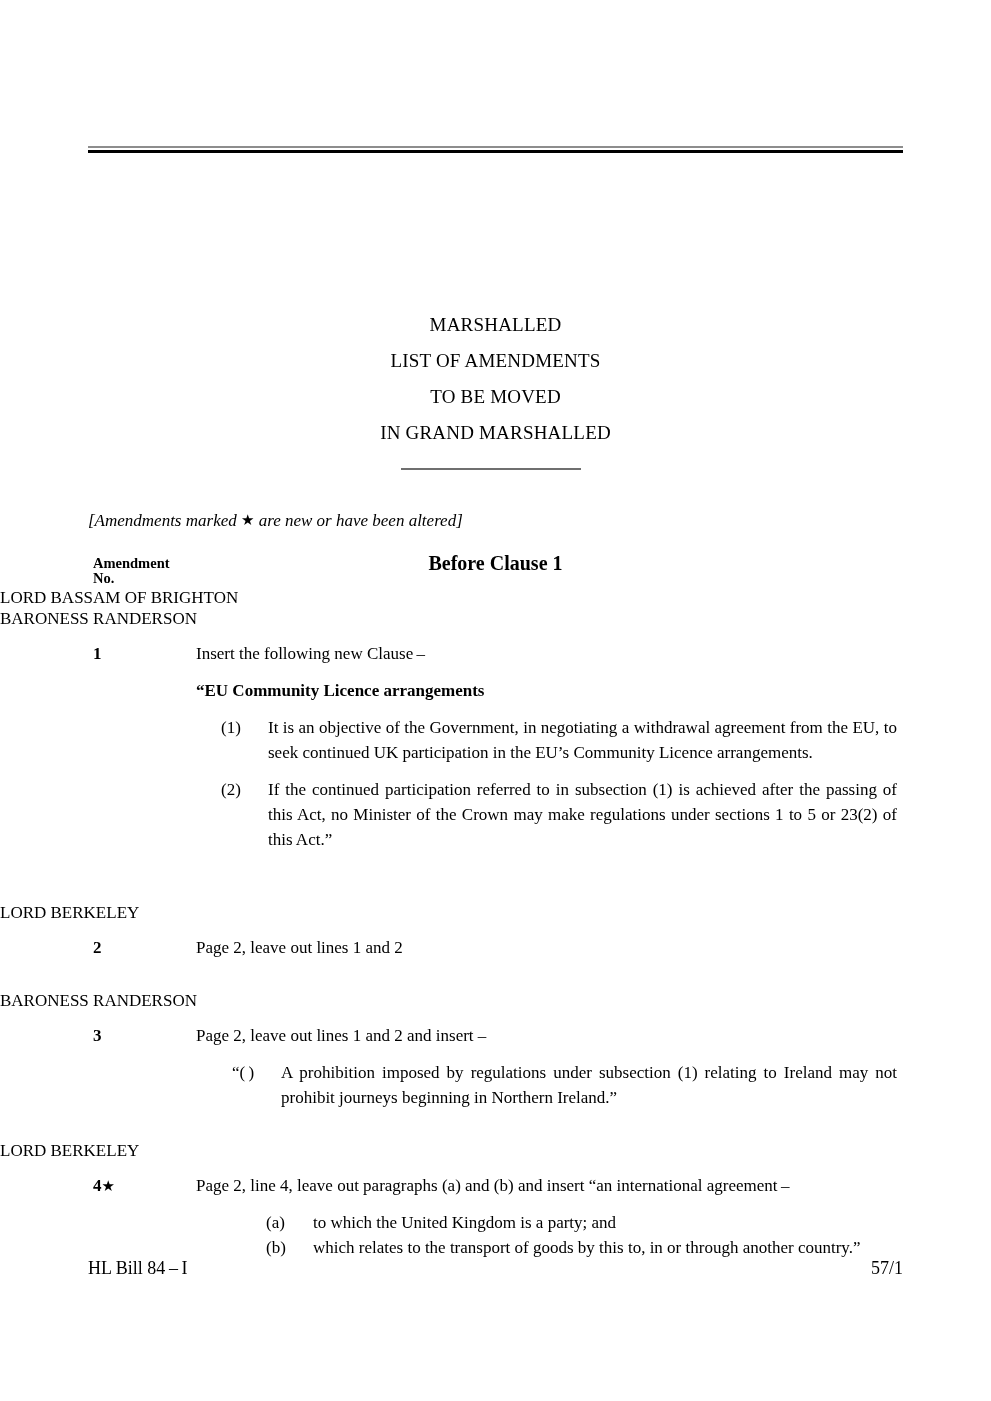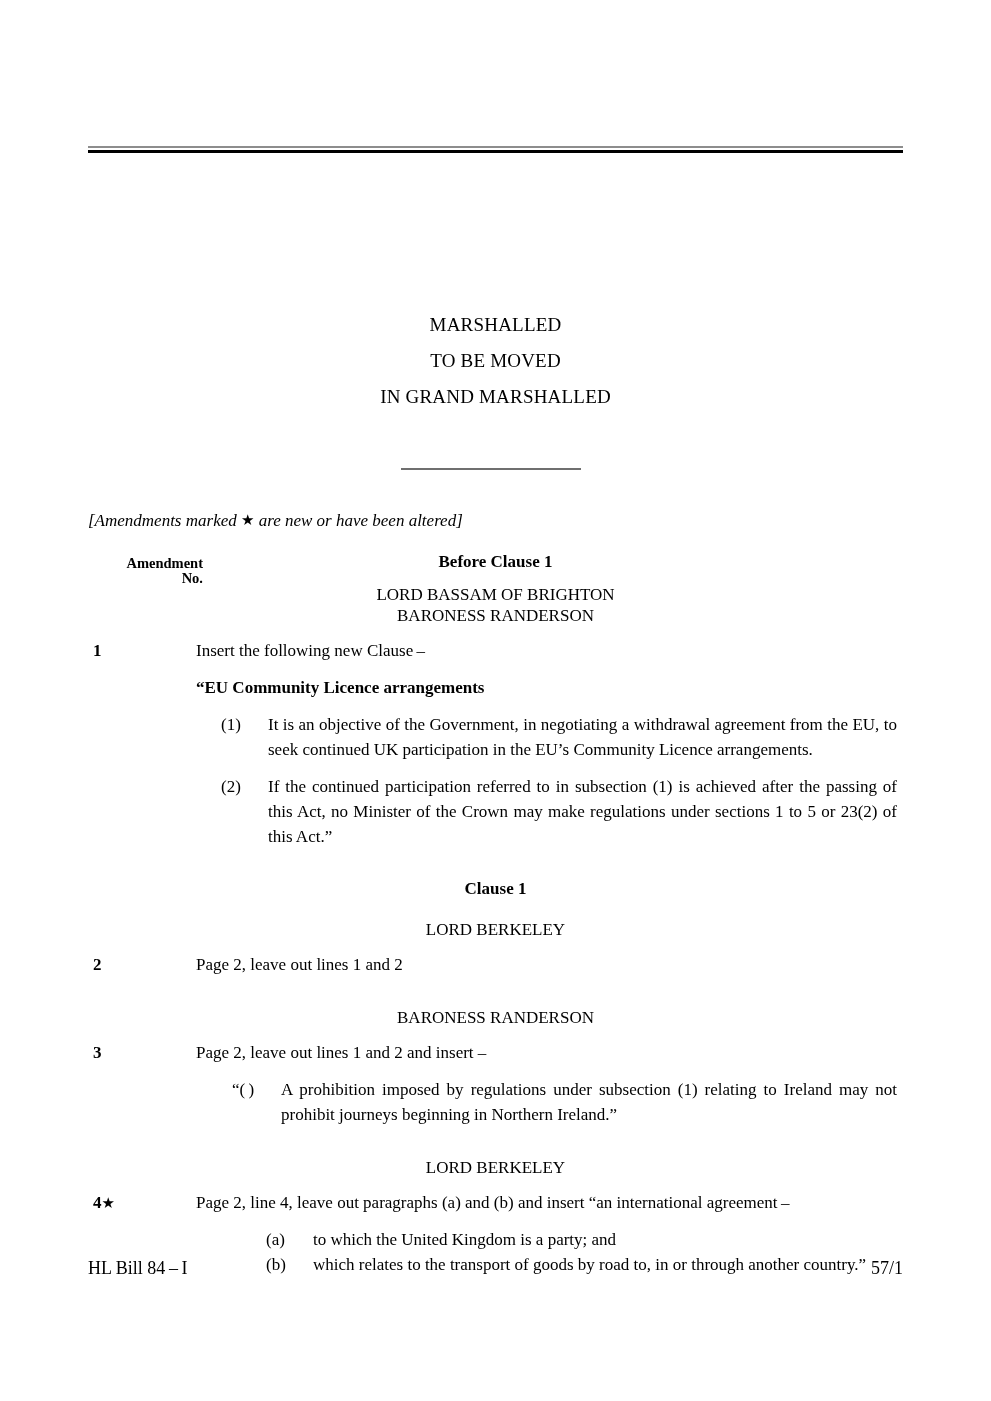--- a/index.html
+++ b/index.html
@@ -89,40 +89,39 @@
 
   
   .col-header {
     position: absolute;
     left: 93px;
     top: 556px;
     width: 110px;
     font-weight: bold;
     font-size: 14.5px;
     line-height: 15px;
-    text-align: right;
   }
 
   
   .body {
     position: absolute;
     left: 0;
     top: 552px;
     width: 991px;
   }
 
   .section-head {
     text-align: center;
     font-weight: bold;
-    font-size: 17px;
+    font-size: 20px;
     margin: 0;
     padding: 0;
   }
   .sponsor {
-    text-align: center;
+    text-align: left;
     font-size: 17px;
     line-height: 21px;
     margin: 0;
   }
 
   .amend {
     position: relative;
     margin: 0;
   }
   .amend-no {
@@ -212,20 +211,21 @@
 <div class="page">
 
   <div class="title-rules">
     <div class="rule-thin"></div>
     <div class="rule-gap"></div>
     <div class="rule-thick"></div>
   </div>
 
   <div class="heading-block">
     <div>MARSHALLED</div>
+    <div>LIST OF AMENDMENTS</div>
     <div>TO BE MOVED</div>
     <div>IN GRAND MARSHALLED</div>
   </div>
   <div class="short-rule"></div>
 
   <div class="note-line"><span>[Amendments marked </span><span class="star">★</span><span> are new or have been altered]</span></div>
 
   <div class="col-header">
     <div>Amendment</div>
     <div>No.</div>
@@ -257,21 +257,20 @@
     </div>
 
     <div class="spacer-sm"></div>
 
     <div class="sub">
       <span class="marker">(2)</span><span>If the continued participation referred to in subsection (1) is achieved after the passing of this Act, no Minister of the Crown may make regulations under sections 1 to 5 or 23(2) of this Act.”</span>
     </div>
 
     <div class="spacer-lg"></div>
 
-    <div class="section-head">Clause 1</div>
 
     <div class="spacer-md"></div>
 
     <div class="sponsor">LORD BERKELEY</div>
 
     <div class="spacer-sm"></div>
 
     <div class="amend">
       <div class="amend-no"><span>2</span><span class="star"></span></div>
       <div class="amend-body nojust">Page 2, leave out lines 1 and 2</div>
@@ -305,21 +304,21 @@
       <div class="amend-body">Page 2, line 4, leave out paragraphs (a) and (b) and insert “an international agreement –</div>
     </div>
 
     <div class="spacer-sm"></div>
 
     <div class="sub deep">
       <span class="marker">(a)</span><span>to which the United Kingdom is a party; and</span>
     </div>
 
     <div class="sub deep">
-      <span class="marker">(b)</span><span>which relates to the transport of goods by road to, in or through another country.”</span>
+      <span class="marker">(b)</span><span>which relates to the transport of goods by this to, in or through another country.”</span>
     </div>
 
   </div>
 
   <div class="footer">
     <span class="left">HL Bill 84 – I</span>
     <span class="right">57/1</span>
   </div>
 
 </div>

